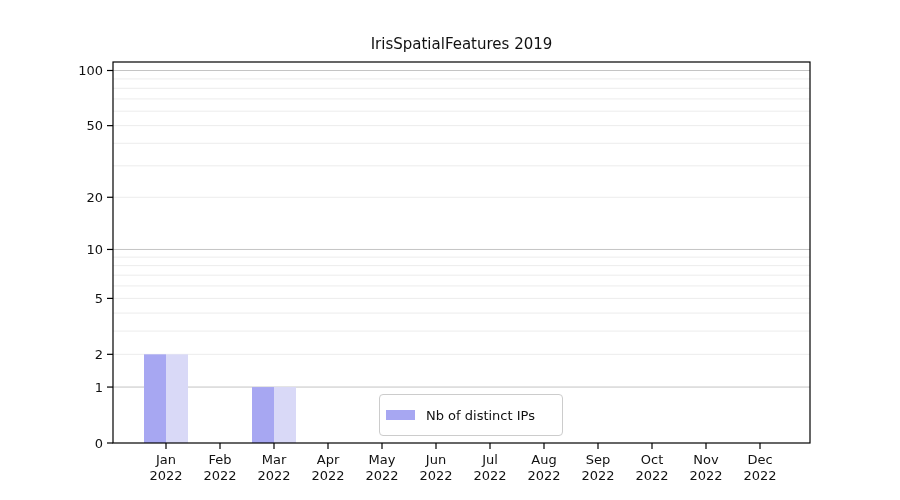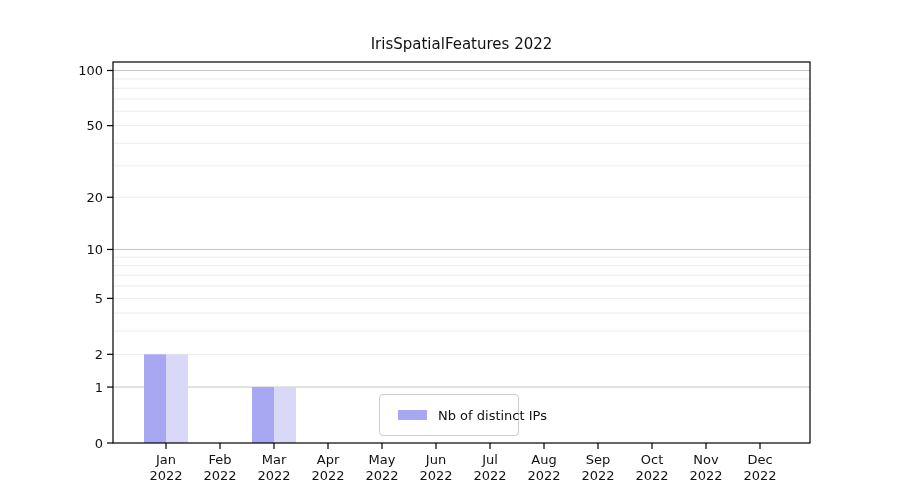--- a/index.html
+++ b/index.html
@@ -15,28 +15,28 @@
     left:113px;top:35px;width:697px;
     text-align:center;
     font-size:15px;
     color:#111111;
   }
   svg{position:absolute;left:0;top:0;}
   svg text{font-family:"DejaVu Sans",sans-serif;}
   .legend{
     position:absolute;
     left:379px;top:394px;
-    width:140px;height:42px;
+    width:184px;height:42px;
     box-sizing:border-box;
     background:#ffffff;
     border:1px solid #cccccc;
     border-radius:4px;
     display:flex;flex-direction:column;
     justify-content:space-evenly;
-    padding:2px 12px;
+    padding:2px 0;
   }
   .legend-row{
     display:flex;align-items:center;
     padding-left:6px;height:16px;
   }
   .swatch{
     display:inline-block;
     width:29px;height:10px;
     flex:0 0 29px;
   }
@@ -44,21 +44,21 @@
     margin-left:11px;
     font-size:13px;
     color:#111111;
     white-space:nowrap;
   }
 </style>
 </head>
 <body>
 
 <div class="figure">
-  <div class="chart-title">IrisSpatialFeatures 2022</div>
+  <div class="chart-title">IrisSpatialFeatures 2019</div>
 
   <svg id="chart-svg" width="900" height="500">
       <line x1="113" x2="810" y1="354.3277592566611" y2="354.3277592566611" stroke="#ececec" stroke-width="1"></line>
       <line x1="113" x2="810" y1="331.10808999835245" y2="331.10808999835245" stroke="#ececec" stroke-width="1"></line>
       <line x1="113" x2="810" y1="313.09751528828315" y2="313.09751528828315" stroke="#ececec" stroke-width="1"></line>
       <line x1="113" x2="810" y1="298.3818042558373" y2="298.3818042558373" stroke="#ececec" stroke-width="1"></line>
       <line x1="113" x2="810" y1="285.9398478592242" y2="285.9398478592242" stroke="#ececec" stroke-width="1"></line>
       <line x1="113" x2="810" y1="275.1621349975287" y2="275.1621349975287" stroke="#ececec" stroke-width="1"></line>
       <line x1="113" x2="810" y1="265.65551851332214" y2="265.65551851332214" stroke="#ececec" stroke-width="1"></line>
       <line x1="113" x2="810" y1="257.1515602874594" y2="257.1515602874594" stroke="#ececec" stroke-width="1"></line>

